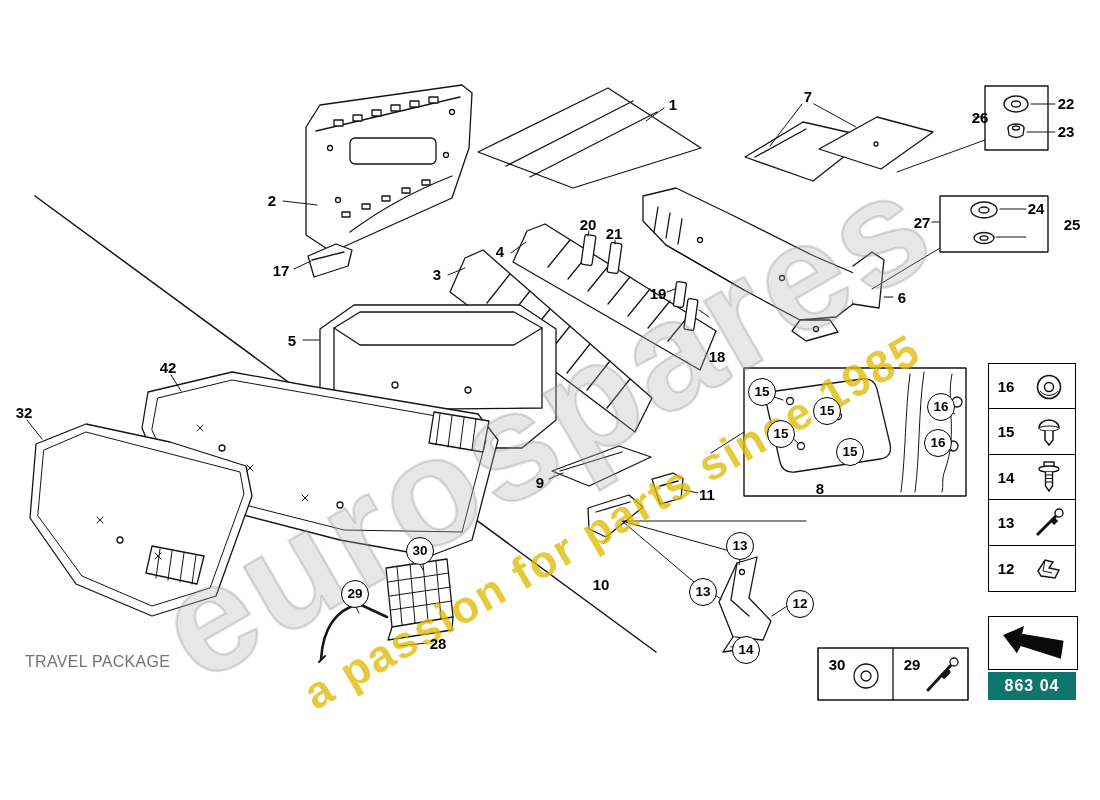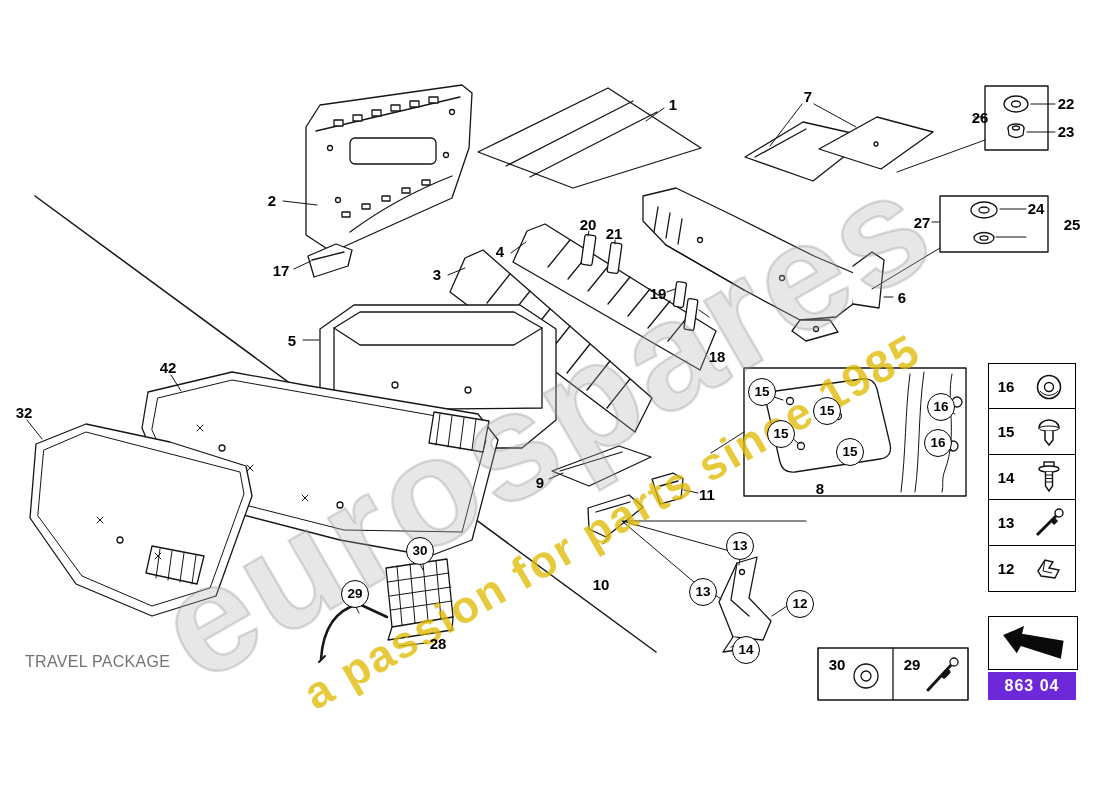--- a/index.html
+++ b/index.html
@@ -18,21 +18,21 @@
   .callout.circled{width:26px;height:26px;border:1.7px solid #000;border-radius:50%;
            background:#fff;display:flex;align-items:center;justify-content:center;font-size:13.5px;}
   #page-title{position:absolute;left:25px;top:653px;font-size:16px;color:#737373;z-index:10;letter-spacing:.3px;}
   #fastener-table{position:absolute;left:988px;top:363px;width:88px;z-index:10;}
   .ft-row{height:45px;border:1.6px solid #000;margin-top:-1.6px;display:flex;align-items:center;background:#fff;}
   .ft-row:first-child{margin-top:0;}
   .ft-num{width:34px;text-align:center;font-size:15px;font-weight:bold;}
   .ft-icon{flex:1;display:flex;align-items:center;justify-content:center;}
   #arrow-box{position:absolute;left:988px;top:616px;width:88px;height:52px;border:1.6px solid #000;
              z-index:10;display:flex;align-items:center;justify-content:center;background:#fff;}
-  #code-box{position:absolute;left:988px;top:672px;width:88px;height:28px;background:#6d28d9;color:#fff;
+  #code-box{position:absolute;left:988px;top:672px;width:88px;height:28px;background:#0f766e;color:#fff;
             z-index:10;display:flex;align-items:center;justify-content:center;
             font-size:16px;font-weight:bold;letter-spacing:1px;}
 </style>
 </head>
 <body>
 
 <div id="canvas">
 
   <svg id="art" width="1100" height="800" viewBox="0 0 1100 800">
     <g fill="none" stroke="#151515" stroke-width="1.3" stroke-linejoin="round" stroke-linecap="round">

